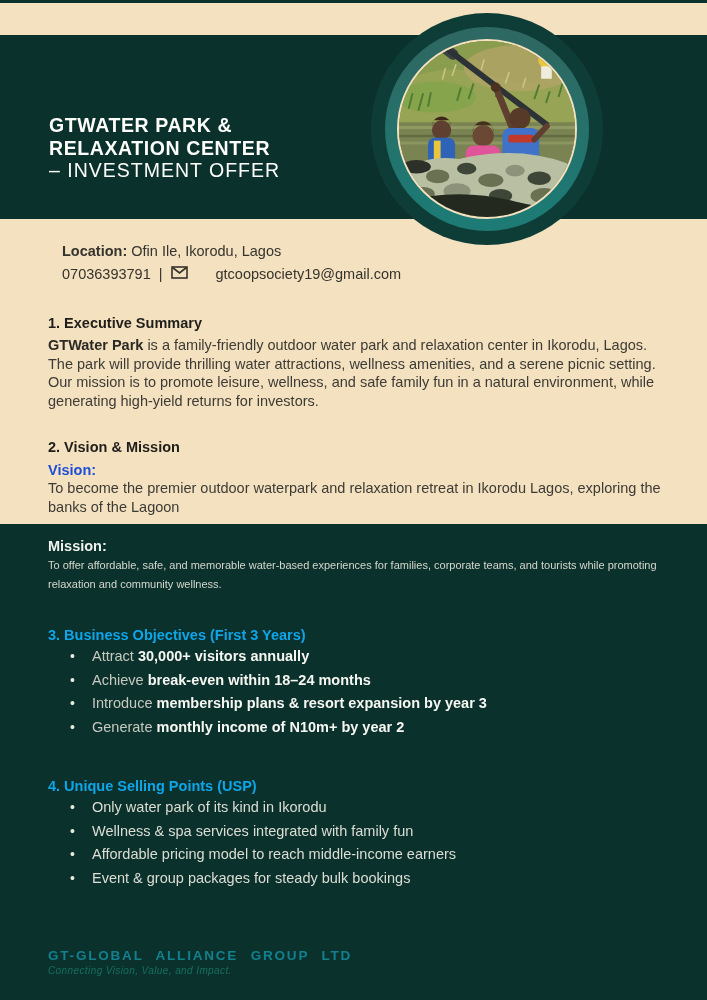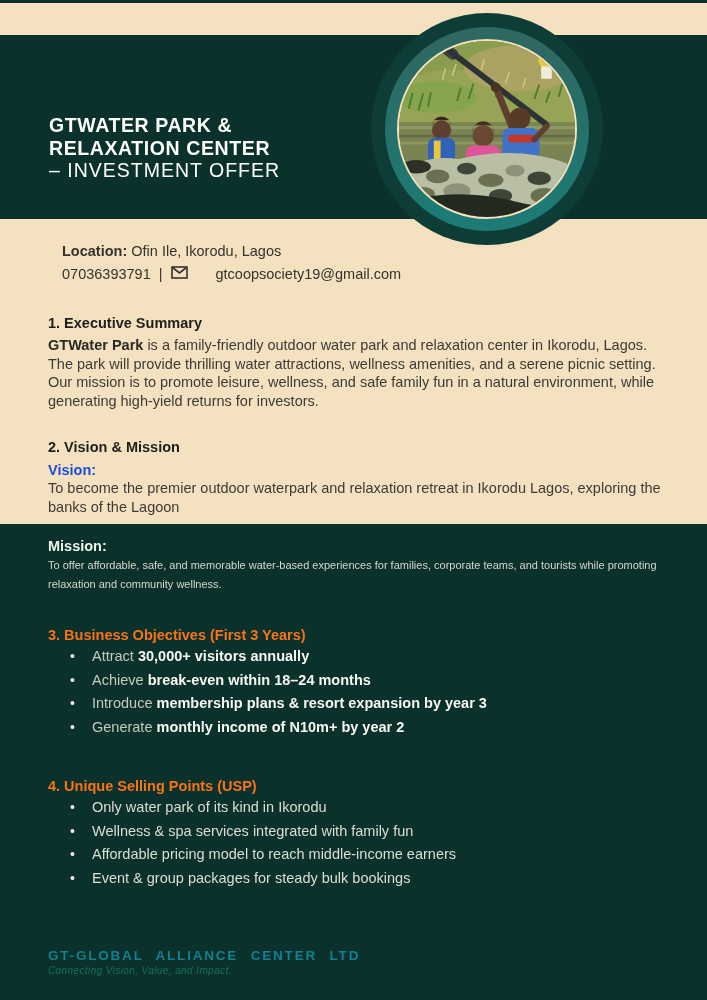--- a/index.html
+++ b/index.html
@@ -32,21 +32,21 @@
   
   .sec-head { position:absolute; left:48px; font-size:14.5px; font-weight:700; color:#1f1e1b; }
   .body-text { position:absolute; left:48px; width:614px; font-size:14.5px; line-height:18.6px; color:#3d3b36; }
   .body-text .b { font-weight:700; color:#2a2925;margin-top:48px; }
   .sub-label { position:absolute; left:48px; font-size:14.5px; font-weight:700; color:#1d4ed8; }
 
   
   .teal-band { position:absolute; left:0; top:524px; width:100%; height:476px; background:#0b312d; }
   .teal-band .sub-label-w { position:absolute; left:48px; font-size:14.5px; font-weight:700; color:#f2f2ec; }
   .teal-band .body-text-w { position:absolute; left:48px; width:634px; font-size:11px; line-height:18.6px; color:#d5d7cc; }
-  .teal-band .sec-head-w { position:absolute; left:48px; font-size:14.5px; font-weight:700; color:#f97316; }
+  .teal-band .sec-head-w { position:absolute; left:48px; font-size:14.5px; font-weight:700; color:#0ea5e9; }
   .bullet-list { position:absolute; left:48px; list-style:none; }
   .bullet-list li { position:relative; padding-left:44px; margin-bottom:8px; font-size:14.5px; line-height:15.6px; color:#dcded3; }
   .bullet-list li::before { content:"•"; position:absolute; left:22px; top:0; color:#e8e9e0; font-size:14px; }
   .bullet-list .lead { color:#c6cabe; font-weight:400; }
   .bullet-list .strong { color:#f7f7f2; font-weight:700; }
 
   
   .footer { position:absolute; left:48px; top:424px; }
   .footer .company { color:#12818f; font-weight:700; font-size:13.5px; letter-spacing:1.8px; word-spacing:7px; line-height:16px; }
   .footer .tagline { color:#14705f; font-style:italic; font-size:10px; letter-spacing:0.4px; margin-top:1px; }
@@ -159,17 +159,17 @@
 
     <div class="sec-head-w" style="top:254px;">4. Unique Selling Points (USP)</div>
     <ul class="bullet-list" style="top:276px;">
       <li>Only water park of its kind in Ikorodu</li>
       <li>Wellness &amp; spa services integrated with family fun</li>
       <li>Affordable pricing model to reach middle-income earners</li>
       <li>Event &amp; group packages for steady bulk bookings</li>
     </ul>
 
     <div class="footer">
-      <div class="company">GT-GLOBAL ALLIANCE CENTER LTD</div>
+      <div class="company">GT-GLOBAL ALLIANCE GROUP LTD</div>
       <div class="tagline">Connecting Vision, Value, and Impact.</div>
     </div>
   </div>
 </div>
 
 </body></html>

